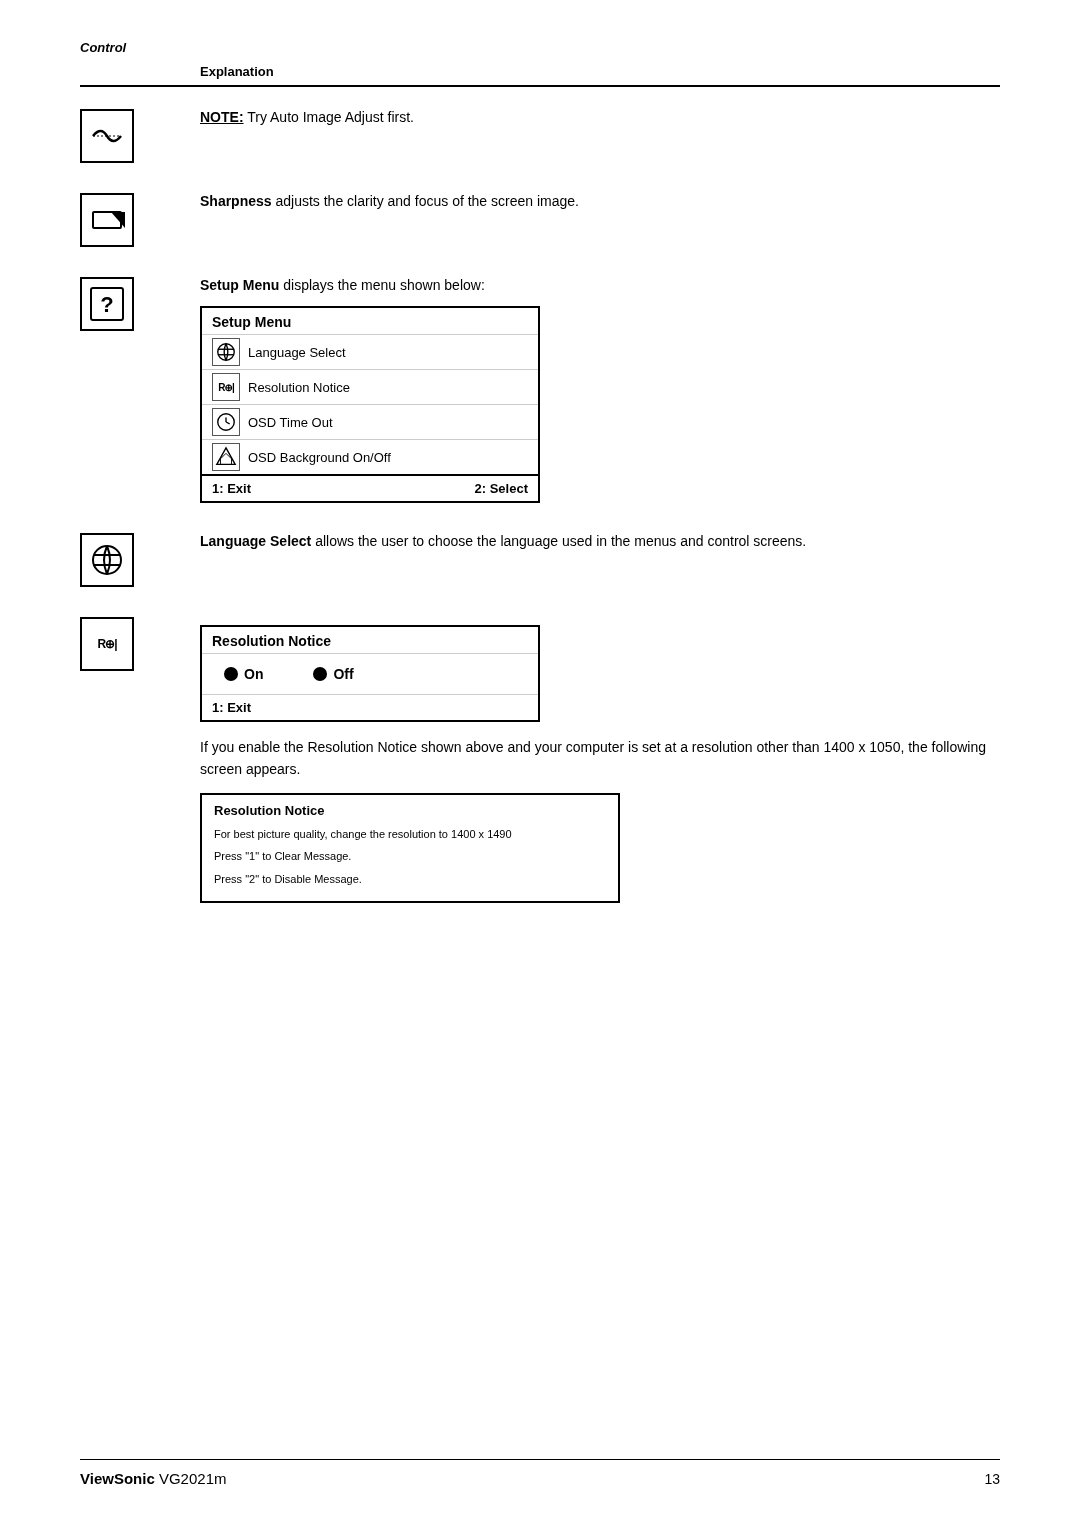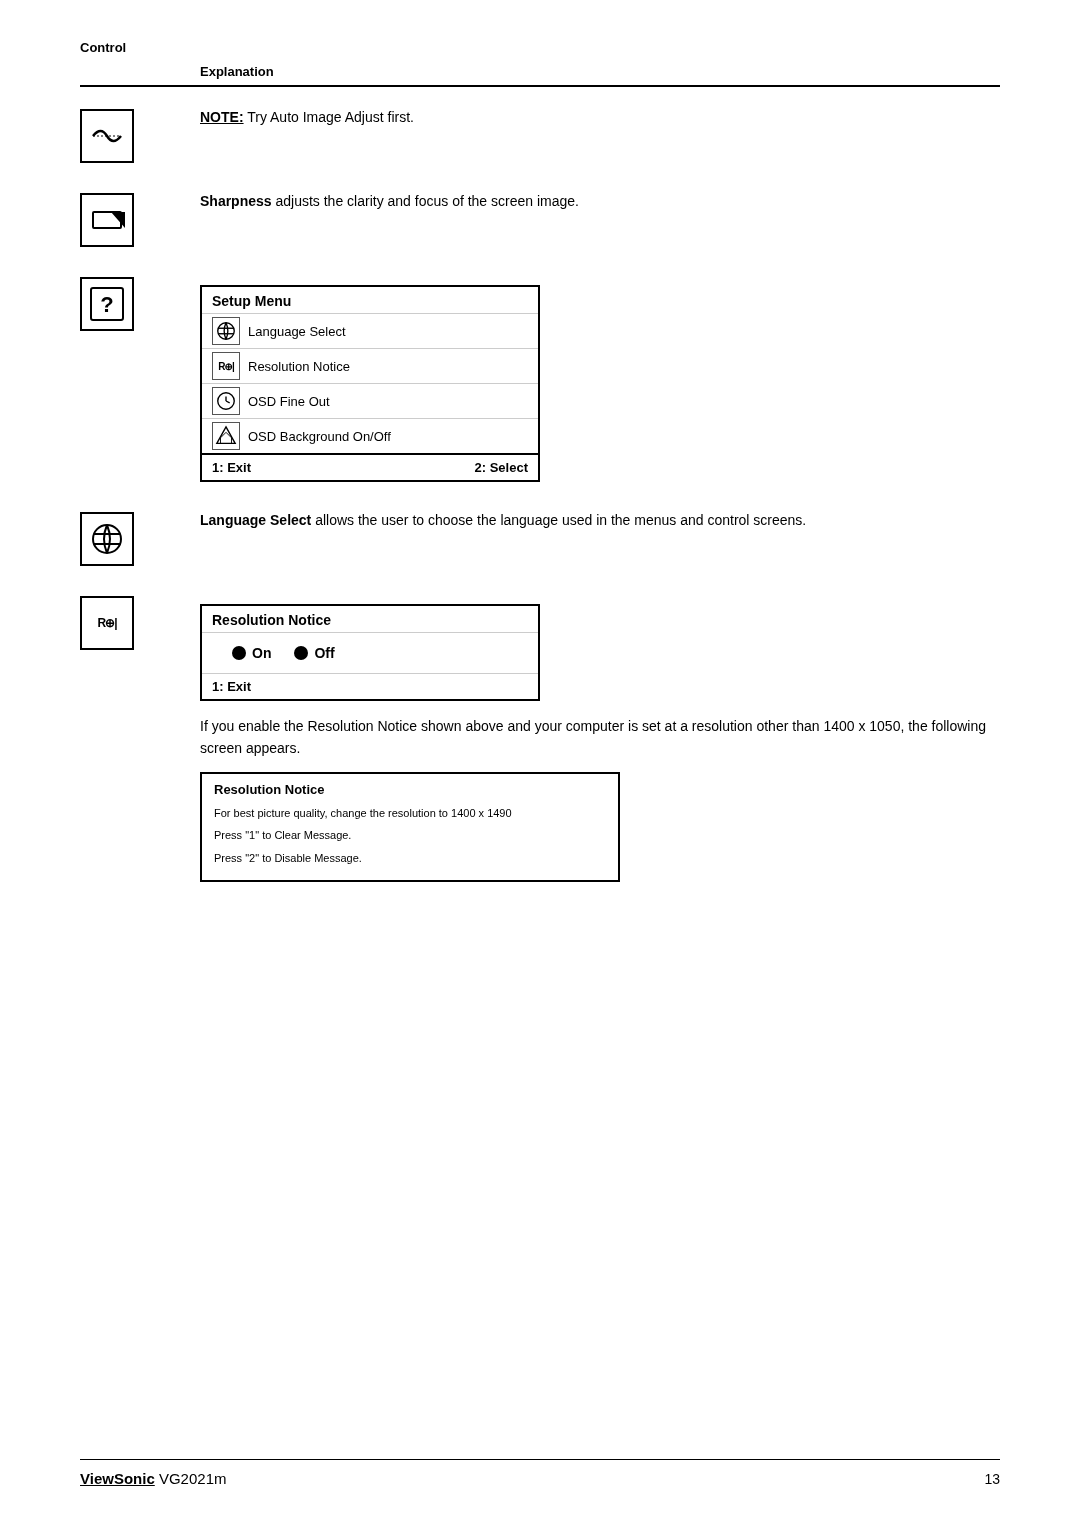--- a/index.html
+++ b/index.html
@@ -17,20 +17,21 @@
     .header-row {
       display: flex;
       border-bottom: 2px solid #000;
       padding-bottom: 6px;
       margin-bottom: 20px;
     }
     .header-control {
       width: 120px;
       font-weight: bold;
       font-size: 13px;
+      font-style: italic;
     }
     .header-explanation {
       font-weight: bold;
       font-size: 13px;
       margin-top: 24px;
     }
 
     
     .content-row {
       display: flex;
@@ -121,22 +122,22 @@
       margin-top: 10px;
     }
     .resolution-notice-title {
       font-weight: bold;
       font-size: 14px;
       padding: 6px 10px 4px 10px;
     }
     .resolution-notice-options {
       display: flex;
       align-items: center;
-      padding: 12px 30px;
-      gap: 23px;
+      padding: 12px 22px;
+      gap: 50px;
       border-top: 1px solid #ccc;
       border-bottom: 1px solid #ccc;
     }
     .radio-option {
       display: flex;
       align-items: center;
       gap: 6px;
       font-size: 14px;
       font-weight: bold;
     }
@@ -180,21 +181,20 @@
       justify-content: space-between;
       align-items: center;
       border-top: 1px solid #000;
       padding-top: 10px;
     }
     .footer-brand {
       font-size: 15px;
     }
     .footer-brand strong {
       font-weight: bold;
-      text-decoration: underline;
     }
     .footer-page {
       font-size: 14px;
     }
   </style>
 </head>
 <body>
 
 <div class="header-row">
   <div class="header-control">Control</div>
@@ -233,20 +233,21 @@
 <div class="content-row">
   <div class="icon-cell">
     <div class="icon-box">
       <svg viewBox="0 0 36 36" xmlns="http://www.w3.org/2000/svg">
         <rect x="2" y="2" width="32" height="32" rx="2" fill="none" stroke="#000" stroke-width="2"></rect>
         <text x="18" y="26" text-anchor="middle" font-size="22" font-weight="bold" fill="#000" font-family="Arial">?</text>
       </svg>
     </div>
   </div>
   <div class="text-cell">
+    <p><strong>Setup Menu</strong><span> displays the menu shown below:</span></p>
 
     <div class="setup-menu-box">
       <div class="setup-menu-title">Setup Menu</div>
 
       <div class="setup-menu-item">
         <div class="setup-menu-item-icon">
           <svg viewBox="0 0 24 24" width="22" height="22" xmlns="http://www.w3.org/2000/svg" stroke="#000" fill="none" stroke-width="1.5">
             <circle cx="12" cy="12" r="9"></circle>
             <path d="M12 3 Q8 12 12 21"></path>
             <path d="M12 3 Q16 12 12 21"></path>
@@ -264,21 +265,21 @@
 
 
       <div class="setup-menu-item">
         <div class="setup-menu-item-icon">
           <svg viewBox="0 0 24 24" width="22" height="22" xmlns="http://www.w3.org/2000/svg" stroke="#000" fill="none" stroke-width="1.5">
             <circle cx="12" cy="12" r="9"></circle>
             <line x1="12" y1="7" x2="12" y2="12"></line>
             <line x1="12" y1="12" x2="16" y2="14"></line>
           </svg>
         </div>
-        <div class="setup-menu-item-label">OSD Fine Out</div>
+        <div class="setup-menu-item-label">OSD Time Out</div>
       </div>
 
       <div class="setup-menu-item">
         <div class="setup-menu-item-icon">
           <svg viewBox="0 0 24 24" width="22" height="22" xmlns="http://www.w3.org/2000/svg" stroke="#000" fill="none" stroke-width="1.5">
             <polygon points="12,2 22,20 2,20" fill="none" stroke="#000" stroke-width="1.5"></polygon>
             <polyline points="6,20 6,14 12,8 18,14 18,20" fill="none" stroke="#000" stroke-width="1"></polyline>
           </svg>
         </div>
         <div class="setup-menu-item-label">OSD Background On/Off</div>

